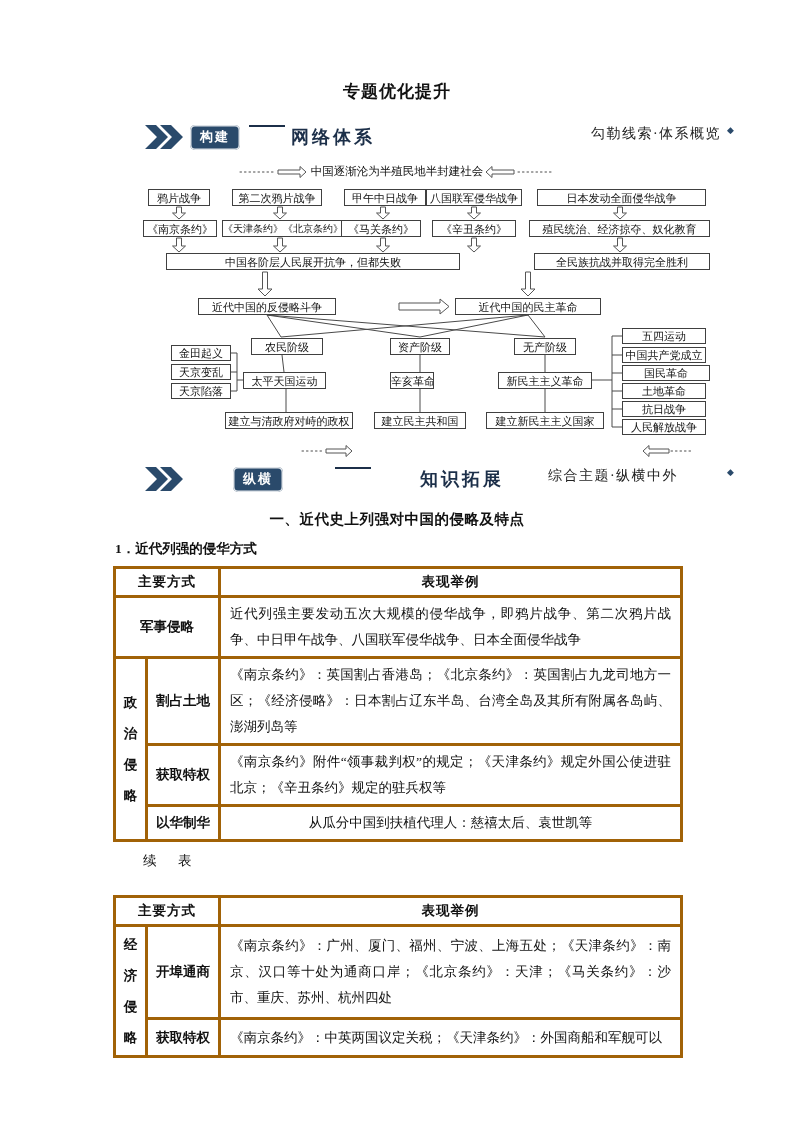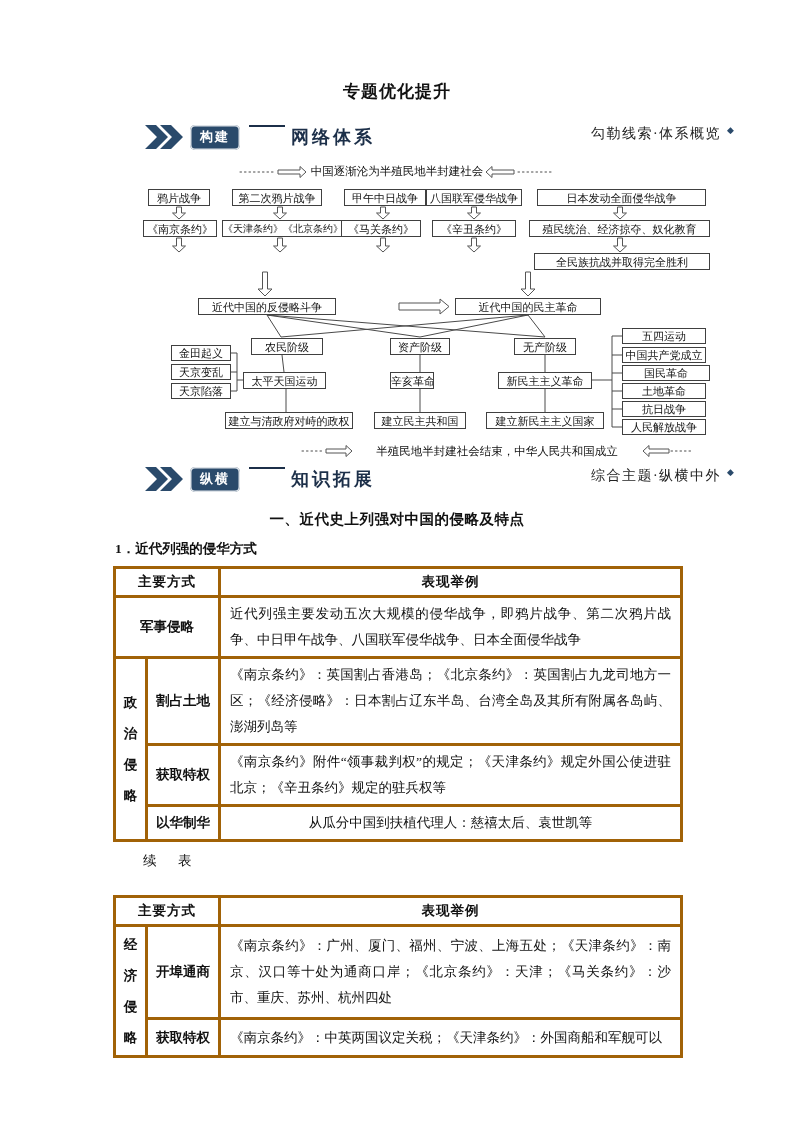--- a/index.html
+++ b/index.html
@@ -3,21 +3,21 @@
 <meta charset="utf-8">
 <style>
   * { margin:0; padding:0; box-sizing:border-box; }
   html,body { width:794px; }
   body { height:1123px; background:#fff; color:#111; font-family:"Liberation Serif",serif; position:relative; overflow:hidden; }
 
   .doc-title { padding-top:80px; text-align:center; font-size:17px; font-weight:bold; letter-spacing:1px; }
 
   .banner { display:flex; align-items:flex-start; margin-left:145px; margin-right:60px; height:26px; }
   .banner.mt1 { margin-top:22px; }
-  .banner.mt2 { margin-top:2px; }
+  .banner.mt2 { margin-top:2px;gap:43px; }
   .chevrons { flex:0 0 auto; }
   .banner-tag { background:#2a4a6b; color:#fff; font-family:"Liberation Sans",sans-serif; font-weight:bold;
     font-size:13px; padding:3px 10px 4px; border-radius:5px; margin-left:5px; letter-spacing:2px;
     box-shadow: inset 0 0 0 1.5px rgba(255,255,255,.85); }
   .banner-dash { width:36px; height:2px; background:#1c2f49; margin:0 6px 0 9px; }
   .banner-title { font-size:18px; font-weight:bold; color:#1c2f49; letter-spacing:3px; font-family:"Liberation Sans",sans-serif; }
   .banner-sub { margin-left:auto; font-size:14px; color:#222; letter-spacing:1.5px; }
   .banner-diamond { color:#2a4a6b; font-size:9px; margin-left:6px; }
 
   .flowchart { position:relative; height:302px; margin-top:12px; font-size:11px; }
@@ -128,20 +128,21 @@
   <div class="fbox" style="left:344px;top:26px;width:82px">甲午中日战争</div>
   <div class="fbox" style="left:426px;top:26px;width:96px">八国联军侵华战争</div>
   <div class="fbox" style="left:537px;top:26px;width:169px">日本发动全面侵华战争</div>
 
   <div class="fbox" style="left:143px;top:57px;width:74px">《南京条约》</div>
   <div class="fbox" style="left:222px;top:57px;width:122px;font-size:10px">《天津条约》《北京条约》</div>
   <div class="fbox" style="left:341px;top:57px;width:80px">《马关条约》</div>
   <div class="fbox" style="left:432px;top:57px;width:84px">《辛丑条约》</div>
   <div class="fbox" style="left:529px;top:57px;width:181px">殖民统治、经济掠夺、奴化教育</div>
 
+  <div class="fbox" style="left:166px;top:90px;width:294px">中国各阶层人民展开抗争，但都失败</div>
   <div class="fbox" style="left:534px;top:90px;width:176px">全民族抗战并取得完全胜利</div>
 
   <div class="fbox" style="left:198px;top:135px;width:138px">近代中国的反侵略斗争</div>
   <div class="fbox" style="left:455px;top:135px;width:146px">近代中国的民主革命</div>
 
   <div class="fbox" style="left:251px;top:175px;width:72px">农民阶级</div>
   <div class="fbox" style="left:390px;top:175px;width:60px">资产阶级</div>
   <div class="fbox" style="left:514px;top:175px;width:62px">无产阶级</div>
 
   <div class="fbox h16" style="left:171px;top:182px;width:60px">金田起义</div>
@@ -156,21 +157,20 @@
   <div class="fbox h16" style="left:622px;top:184px;width:84px">中国共产党成立</div>
   <div class="fbox h16" style="left:622px;top:202px;width:88px">国民革命</div>
   <div class="fbox h16" style="left:622px;top:220px;width:84px">土地革命</div>
   <div class="fbox h16" style="left:622px;top:238px;width:84px">抗日战争</div>
   <div class="fbox h16" style="left:622px;top:256px;width:84px">人民解放战争</div>
 
   <div class="fbox" style="left:225px;top:249px;width:128px">建立与清政府对峙的政权</div>
   <div class="fbox" style="left:374px;top:249px;width:92px">建立民主共和国</div>
   <div class="fbox" style="left:486px;top:249px;width:118px">建立新民主主义国家</div>
 
-  <div class="ftext" style="left:200px;top:281px;width:594px">半殖民地半封建社会结束，中华人民共和国成立</div>
 </div>
 
 <div class="banner mt2">
   <svg class="chevrons" width="40" height="24" viewBox="0 0 40 24">
     <polygon points="0,0 11,0 23,12 11,24 0,24 12,12" fill="#2a4a6b"></polygon>
     <polygon points="15,0 26,0 38,12 26,24 15,24 27,12" fill="#2a4a6b"></polygon>
   </svg>
   <span class="banner-tag">纵横</span>
   <span class="banner-dash"></span>
   <span class="banner-title">知识拓展</span>

